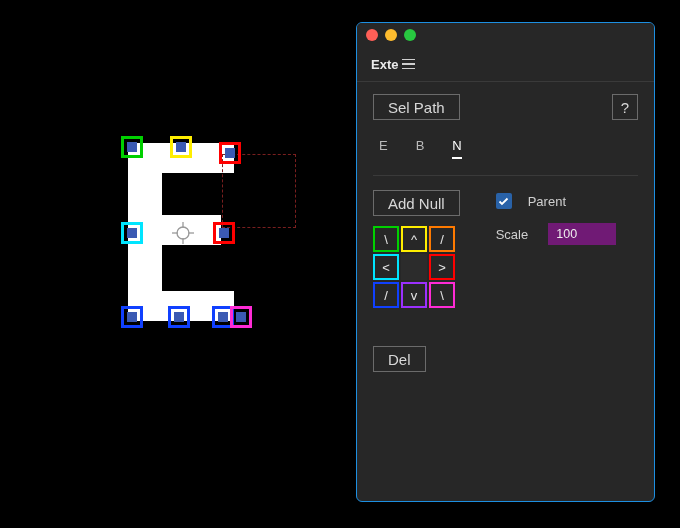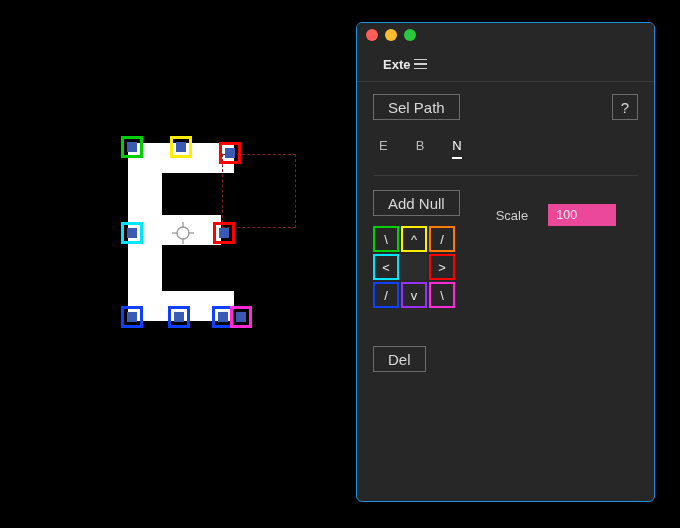--- a/index.html
+++ b/index.html
@@ -13,21 +13,21 @@
   .anchor svg{display:block}
 
   
   .panel{position:absolute;left:356px;top:22px;width:299px;height:480px;background:#272727;border:1px solid #1d8fe1;border-radius:6px;box-sizing:border-box;overflow:hidden}
   .titlebar{height:24px;position:relative;background:#272727}
   .traffic{position:absolute;left:9px;top:6px;display:flex;gap:7px}
   .traffic span{width:12px;height:12px;border-radius:50%;display:inline-block}
   .traffic .r{background:#ff5f57}
   .traffic .y{background:#febc2e}
   .traffic .g{background:#28c840}
-  .header{height:34px;display:flex;align-items:center;padding:0 26px;gap:4px;border-bottom:1px solid #3a3a3a}
+  .header{height:34px;display:flex;align-items:center;padding:0 14px;gap:4px;border-bottom:1px solid #3a3a3a}
   .header .title{font-weight:600;color:#eaeaea}
   .burger{display:inline-flex;flex-direction:column;gap:3px}
   .burger i{width:13px;height:1.6px;background:#cfcfcf;display:block}
 
   .body{padding:12px 16px 16px 16px}
   .row{display:flex;align-items:center;gap:10px}
   .btn{border:1px solid #6b6b6b;color:#d8d8d8;background:transparent;height:24px;padding:0 14px;display:inline-flex;align-items:center;cursor:pointer;font-size:15px}
   .btn.sq{width:24px;padding:0;justify-content:center}
   .spacer{flex:1}
 
@@ -36,21 +36,21 @@
   .tab.active{color:#fff;border-bottom:2px solid #fff}
 
   .hr{height:1px;background:#3a3a3a;margin:14px 0}
 
   .check{width:16px;height:16px;border-radius:2px;background:#2962a8;display:inline-flex;align-items:center;justify-content:center;margin-right:6px}
   .check svg{display:block}
 
   .dirgrid{display:grid;grid-template-columns:repeat(3,26px);grid-template-rows:repeat(3,26px);gap:2px;margin-top:10px}
   .dir{width:26px;height:26px;box-sizing:border-box;border:2.5px solid;display:flex;align-items:center;justify-content:center;color:#e6e6e6;font-size:13px;cursor:pointer;background:#272727}
   .dir.center{border:none;background:#2c2c2c}
-  .numfield{background:#ec4899;color:#eee;border:none;height:22px;width:52px;padding:0 8px;text-align:left;font-size:12.5px}
+  .numfield{background:#701a75;color:#eee;border:none;height:22px;width:52px;padding:0 8px;text-align:left;font-size:12.5px}
   .lbl{color:#cfcfcf}
 </style>
 </head>
 <body>
 
 <div class="viewport">
 
   <svg style="position:absolute;left:128px;top:143px" width="106" height="178">
     <path d="M0 0 H106 V30 H34 V72 H93 V102 H34 V148 H106 V178 H0 Z" fill="#ffffff"></path>
   </svg>
@@ -122,20 +122,28 @@
           <div class="dir" style="border-color:#00e5ff">&lt;</div>
           <div class="dir center"></div>
           <div class="dir" style="border-color:#ff0000">&gt;</div>
           <div class="dir" style="border-color:#1040ff">/</div>
           <div class="dir" style="border-color:#9b30ff">v</div>
           <div class="dir" style="border-color:#ff2bd6">\</div>
         </div>
       </div>
 
       <div style="margin-left:26px">
+        <div class="row" style="margin-top:3px">
+          <span class="check">
+            <svg width="11" height="11" viewBox="0 0 11 11">
+                <path d="M1.5 5.5 L4 8 L9.5 2.5" stroke="#fff" stroke-width="1.8" fill="none"></path>
+              </svg>
+          </span>
+          <span class="lbl">Parent</span>
+        </div>
         <div class="row" style="margin-top:14px;gap:20px">
           <span class="lbl">Scale</span>
           <input class="numfield" value="100" style="">
         </div>
       </div>
     </div>
 
     <div style="height:38px"></div>
     <div class="btn">Del</div>
   </div>

